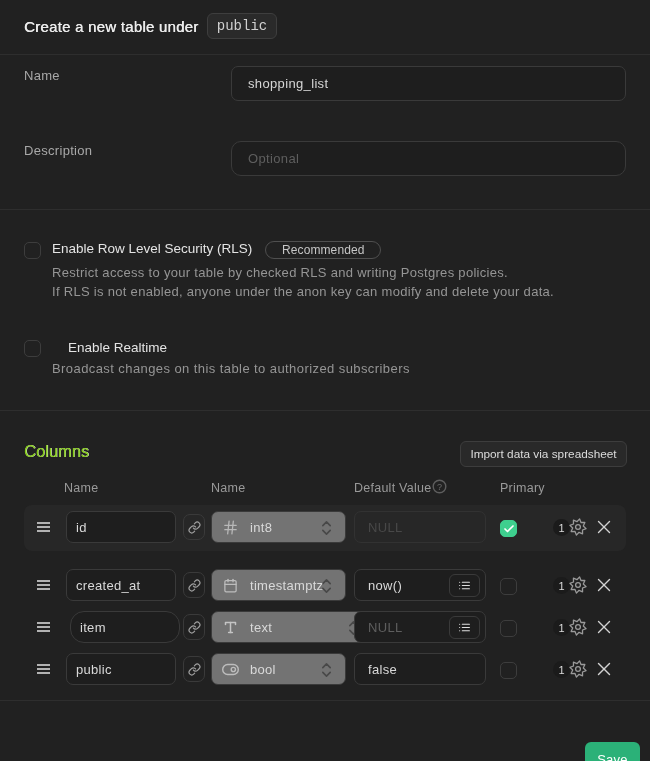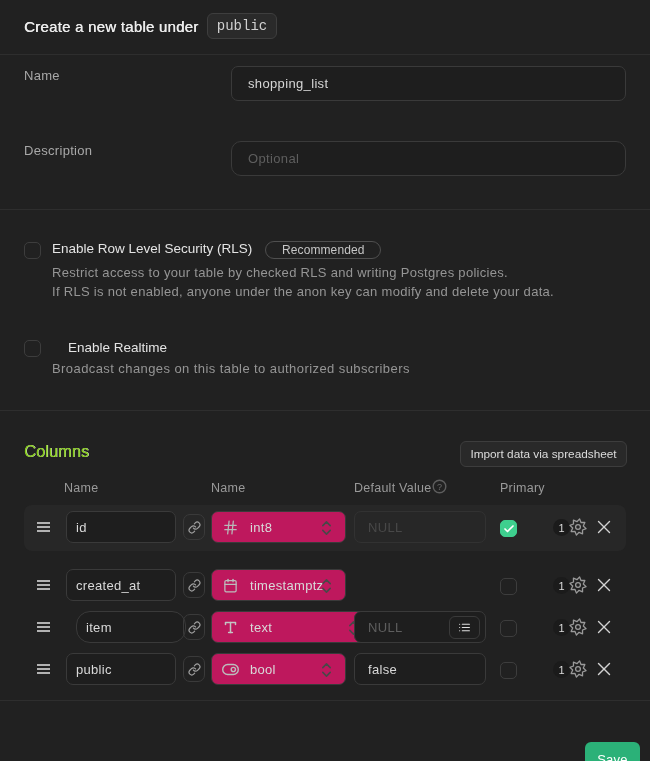--- a/index.html
+++ b/index.html
@@ -17,21 +17,21 @@
           display:flex; align-items:center; justify-content:center; }
   .ghead { position:absolute; font-size:12.5px; color:#9a9a9a; letter-spacing:0.25px; }
   .band { position:absolute; left:24px; width:602px; background:#272727; border-radius:8px; }
   .dflt { padding-left:13px !important; }
   .rinp { position:absolute; background:#1e1e1e; border:1px solid #3a3a3a; border-radius:7px;
           font-size:13px; color:#d9d9d9; display:flex; align-items:center; padding-left:9px; height:32px; letter-spacing:0.3px; }
   .iconbtn { position:absolute; border:1px solid #3a3a3a; border-radius:7px; background:transparent;
              display:flex; align-items:center; justify-content:center; }
   .drag { position:absolute; width:13px; }
   .drag span { display:block; height:2px; background:#b2b2b2; margin-bottom:2px; }
-  .typesel { position:absolute; background:#be185d; border:1px solid #3a3a3a; border-radius:7px; height:32px;
+  .typesel { position:absolute; background:#737373; border:1px solid #3a3a3a; border-radius:7px; height:32px;
              display:flex; align-items:center; color:#d9d9d9; font-size:13px; letter-spacing:0.3px; }
   .xbtn { position:absolute; width:14px; height:14px; }
   .gear { position:absolute; z-index:1; }
   .numcirc { position:absolute; width:17px; height:17px; background:#1b1b1b; border-radius:50%;
              color:#dcdcdc; font-size:11px; display:flex; align-items:center; justify-content:center; z-index:0; }
   .footer-btn { position:absolute; border-radius:6px; font-size:13px; letter-spacing:0.25px; display:flex; align-items:center; justify-content:center; }
 </style>
 </head>
 <body>
 <div class="page">
@@ -137,36 +137,46 @@
           <line x1="8" y1="2" x2="8" y2="6"></line>
           <line x1="3" y1="10" x2="21" y2="10"></line>
         </svg>
       </span>
       <span style="margin-left:11px; position:relative; z-index:2;">timestamptz</span>
       <span style="position:absolute; right:13px; top:8px;"><svg width="11" height="16" viewBox="0 0 11 16" fill="none" stroke="#484848" stroke-width="1.6" stroke-linecap="round" stroke-linejoin="round">
           <polyline points="1.8,5.6 5.5,1.9 9.2,5.6"></polyline>
           <polyline points="1.8,10.4 5.5,14.1 9.2,10.4"></polyline>
         </svg></span>
     </div>
+  <div class="rinp dflt" style="left:354px; top:569px; width:132px;">now()<span class="iconbtn" style="right:5px; left:auto; top:4px; width:31px; height:23px; border-radius:6px;">
+        <svg width="13" height="13" viewBox="0 0 24 24" fill="none" stroke="#e0e0e0" stroke-width="2.2" stroke-linecap="round" stroke-linejoin="round">
+          <line x1="8" y1="6" x2="21" y2="6"></line>
+          <line x1="8" y1="12" x2="21" y2="12"></line>
+          <line x1="8" y1="18" x2="21" y2="18"></line>
+          <line x1="3" y1="6" x2="3.01" y2="6"></line>
+          <line x1="3" y1="12" x2="3.01" y2="12"></line>
+          <line x1="3" y1="18" x2="3.01" y2="18"></line>
+        </svg>
+      </span></div>
   <div class="cb" style="left:500px; top:578px;"></div>
   <div class="gear" style="left:569px; top:576px; width:18px; height:18px;"><svg width="18" height="18" viewBox="0 0 24 24" fill="none" stroke="#9a9a9a" stroke-width="1.7" stroke-linejoin="round">
         <path d="M14.15 1.21 L16.00 6.01 L21.15 5.89 L19.06 10.60 L22.79 14.15 L17.99 16.00 L18.11 21.15 L13.40 19.06 L9.85 22.79 L8.00 17.99 L2.85 18.11 L4.94 13.40 L1.21 9.85 L6.01 8.00 L5.89 2.85 L10.60 4.94 Z"></path>
         <circle cx="12" cy="12" r="3.2"></circle>
       </svg></div>
   <div class="numcirc" style="left:553px; top:577px;">1</div>
   <div class="xbtn" style="left:597px; top:578px;"><svg width="14" height="14" viewBox="0 0 14 14" fill="none" stroke="#d2d2d2" stroke-width="1.4" stroke-linecap="round">
         <line x1="1.5" y1="1.5" x2="12.5" y2="12.5"></line>
         <line x1="12.5" y1="1.5" x2="1.5" y2="12.5"></line>
       </svg></div>
   <div class="drag" style="left:37px; top:622px;">
       <span></span>
       <span></span>
       <span style="margin-bottom:0;"></span>
     </div>
-  <div class="rinp" style="left:76px; top:611px; width:110px;border-radius:14px;">item</div>
+  <div class="rinp" style="left:70px; top:611px; width:110px;border-radius:14px;">item</div>
   <div class="iconbtn" style="left:183px; top:614px; width:22px; height:26px;">
       <svg width="13" height="13" viewBox="0 0 24 24" fill="none" stroke="#a0a0a0" stroke-width="2.2" stroke-linecap="round" stroke-linejoin="round">
         <path d="M10 13a5 5 0 0 0 7.54.54l3-3a5 5 0 0 0-7.07-7.07l-1.72 1.71"></path>
         <path d="M14 11a5 5 0 0 0-7.54-.54l-3 3a5 5 0 0 0 7.07 7.07l1.71-1.71"></path>
       </svg>
     </div>
   <div class="typesel" style="left:211px; top:611px; width:162px; padding-left:10px;">
       <span style="display:flex;width:17px;justify-content:center;flex:none;">
         <svg width="15" height="15" viewBox="0 0 24 24" fill="none" stroke="#c4c4c4" stroke-width="2.4" stroke-linecap="round" stroke-linejoin="round">
           <polyline points="4 7 4 4 20 4 20 7"></polyline>

